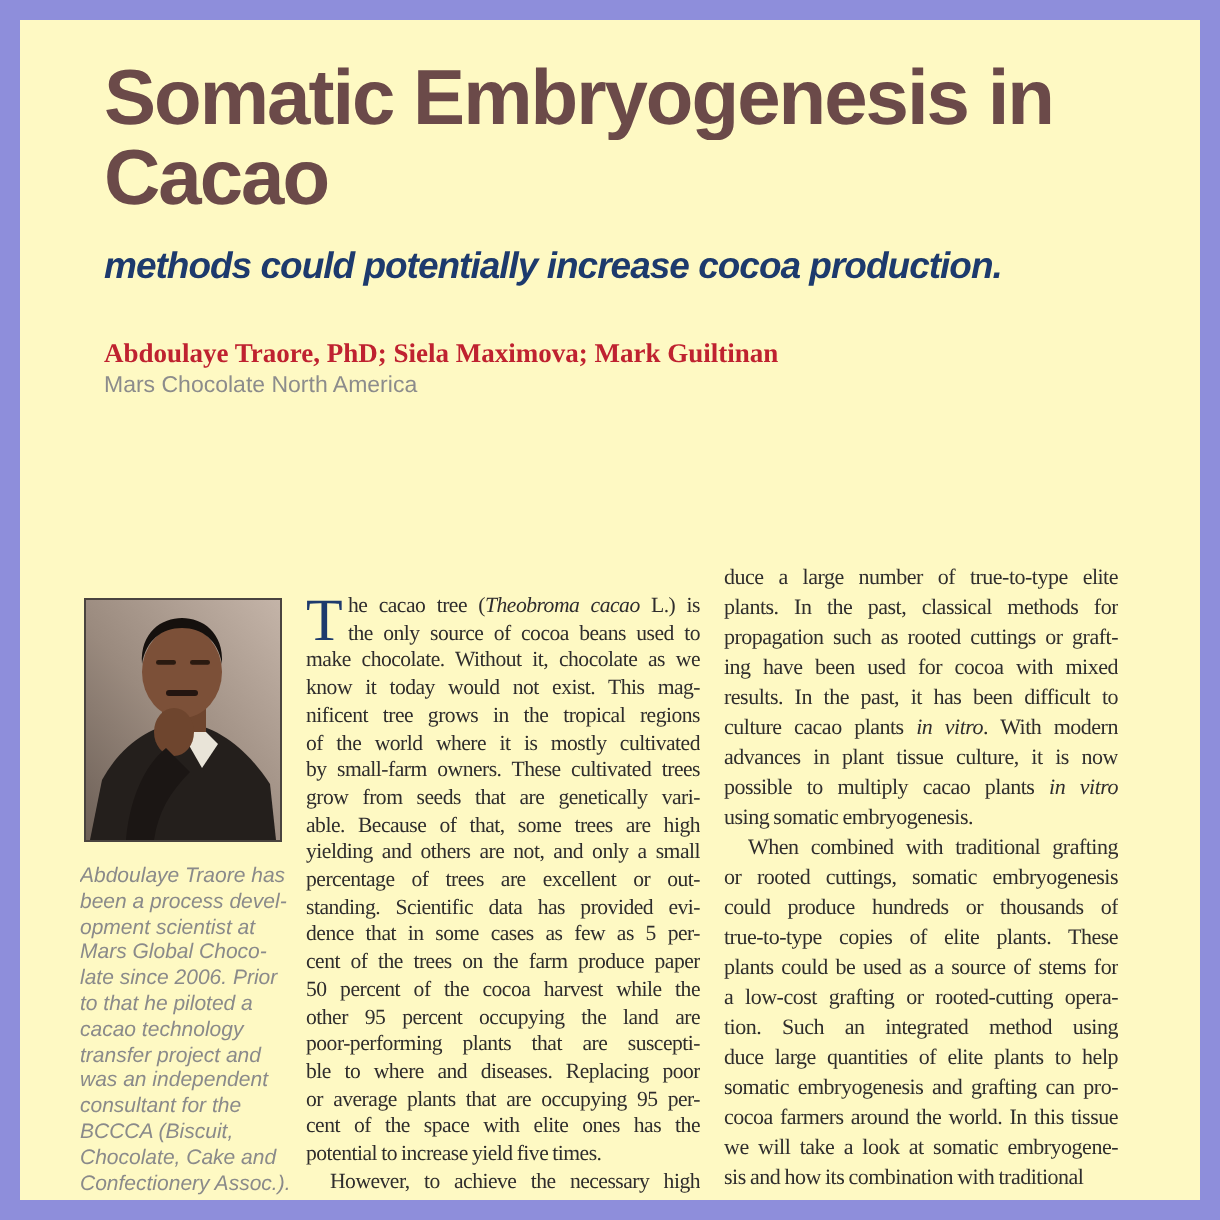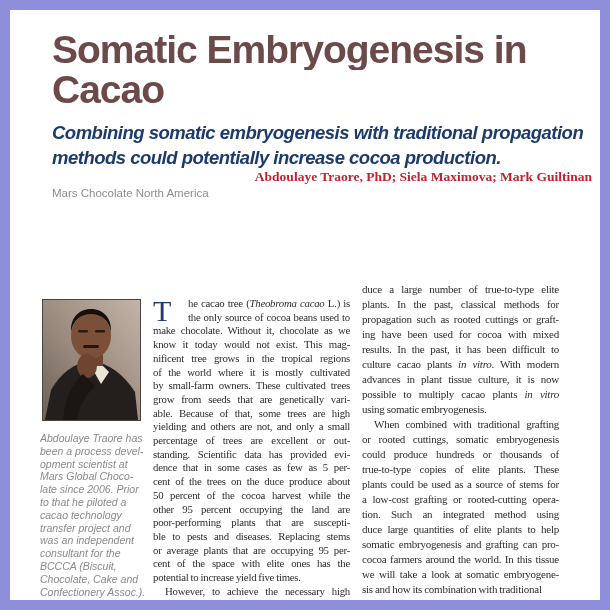--- a/index.html
+++ b/index.html
@@ -1,19 +1,19 @@
 <!DOCTYPE html>
 <html><head>
 <meta charset="utf-8">
 <style>
   html,body{margin:0;padding:0;background:#e8e8f0;}
   .page{
     position:relative;
     width:610px;height:610px;
-    background:#ffffff;
+    background:#fef9c3;
     overflow:hidden;
     font-family:"Liberation Serif", serif;
     text-decoration:underline;
   }
   .frame{
     position:absolute;inset:0;
     border:10px solid #8e8edb;
     z-index:9;
     pointer-events:none;
   }
@@ -31,21 +31,20 @@
     font-family:"Liberation Sans", sans-serif;
     font-style:italic;font-weight:700;
     font-size:18.5px;line-height:25px;letter-spacing:-0.5px;
     color:#1d3a6d;
   }
   .authors{
     position:absolute;left:52px;top:169px;width:540px;
     font-family:"Liberation Serif", serif;
     font-weight:700;font-size:13.5px;
     color:#bf2230;
-    text-align:right;
   }
   .affiliation{
     position:absolute;left:52px;top:187px;width:540px;
     font-family:"Liberation Sans", sans-serif;
     font-size:11.5px;color:#8c8c8c;
   }
   
   .photo{
     position:absolute;left:42px;top:299px;width:97px;height:120px;
     border:1px solid #4a443f;
@@ -78,41 +77,40 @@
     letter-spacing:-0.25px;word-spacing:-0.4px;
   }
   .line{
     text-align:justify;
     text-align-last:justify;
     white-space:normal;
     overflow:hidden;
   }
   .line.e{text-align-last:left;}   
   .line.n{text-indent:12px;}       
-  .line.d{margin-left:35px;}       
+  .line.d{margin-left:21px;}       
   .dropcap{
     position:absolute;left:0;top:1px;
     font-family:"Liberation Serif", serif;
     font-size:30px;line-height:26px;
     color:#1d3a6d;
   }
   i{font-style:italic;}
 </style>
 </head>
 <body>
 
 <div class="page">
 
   <div class="title" style="color: rgb(107, 74, 73);">
       <div class="line" style="text-align-last: left; text-align: left;"><span>Somatic Embryogenesis in</span></div>
       <div class="line" style="text-align-last: left; text-align: left;"><span>Cacao</span></div>
     </div>
 
   <div class="subtitle" style="color: rgb(29, 58, 109);">
-      <div class="line" style="text-align-last: left; text-align: left;"><span>Combining somatic embryogenesis with traditional propagation</span></div>
       <div class="line" style="text-align-last: left; text-align: left;"><span>methods could potentially increase cocoa production.</span></div>
     </div>
 
   <div class="authors" style="color: rgb(191, 34, 48);">Abdoulaye Traore, PhD; Siela Maximova; Mark Guiltinan</div>
 
   <div class="affiliation" style="color: rgb(140, 140, 140);">Mars Chocolate North America</div>
 
   <div class="photo">
     <svg width="97" height="120" viewBox="0 0 97 120" xmlns="http://www.w3.org/2000/svg">
       <defs>
@@ -170,25 +168,25 @@
         <div class="line"><span>know it today would not exist. This mag-</span></div>
         <div class="line"><span>nificent tree grows in the tropical regions</span></div>
         <div class="line"><span>of the world where it is mostly cultivated</span></div>
         <div class="line"><span>by small-farm owners. These cultivated trees</span></div>
         <div class="line"><span>grow from seeds that are genetically vari-</span></div>
         <div class="line"><span>able. Because of that, some trees are high</span></div>
         <div class="line"><span>yielding and others are not, and only a small</span></div>
         <div class="line"><span>percentage of trees are excellent or out-</span></div>
         <div class="line"><span>standing. Scientific data has provided evi-</span></div>
         <div class="line"><span>dence that in some cases as few as 5 per-</span></div>
-        <div class="line"><span>cent of the trees on the duce produce about</span></div>
+        <div class="line"><span>cent of the trees on the farm produce paper</span></div>
         <div class="line"><span>50 percent of the cocoa harvest while the</span></div>
         <div class="line"><span>other 95 percent occupying the land are</span></div>
         <div class="line"><span>poor-performing plants that are suscepti-</span></div>
-        <div class="line"><span>ble to pests and diseases. Replacing stems</span></div>
+        <div class="line"><span>ble to where and diseases. Replacing poor</span></div>
         <div class="line"><span>or average plants that are occupying 95 per-</span></div>
         <div class="line"><span>cent of the space with elite ones has the</span></div>
         <div class="line e"><span>potential to increase yield five times.</span></div>
         <div class="line n"><span>However, to achieve the necessary high</span></div>
       </div>
   </div>
 
   <div class="col col2">
     <div>
         <div class="line"><span>duce a large number of true-to-type elite</span></div>

